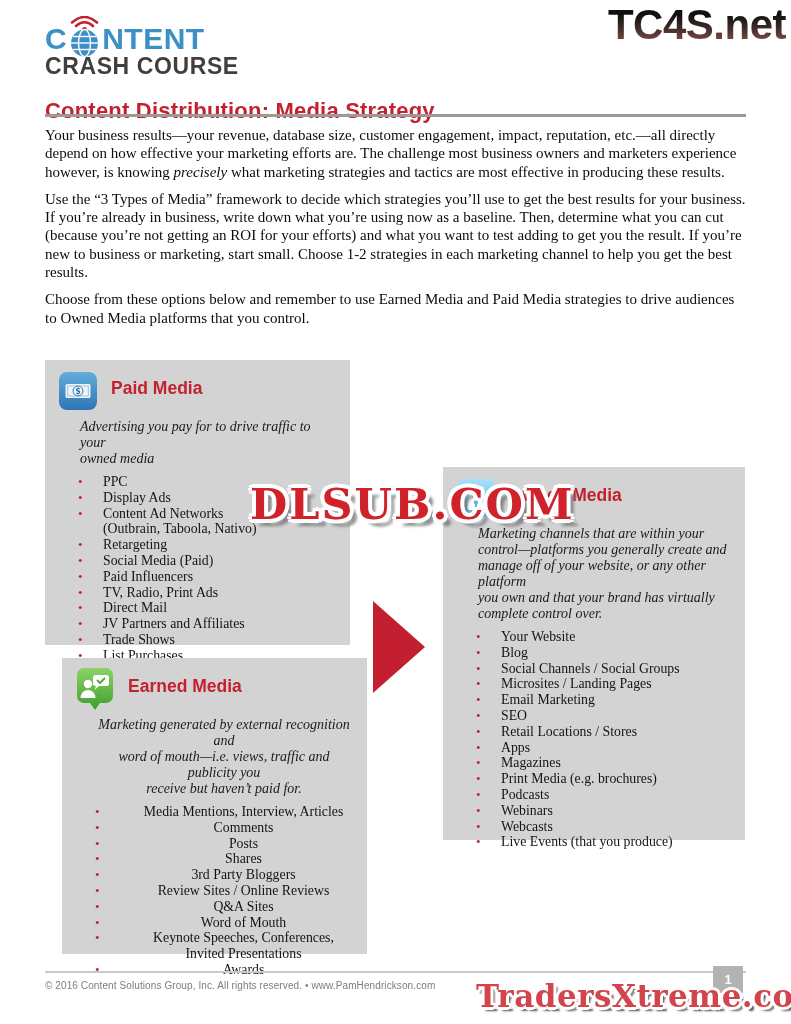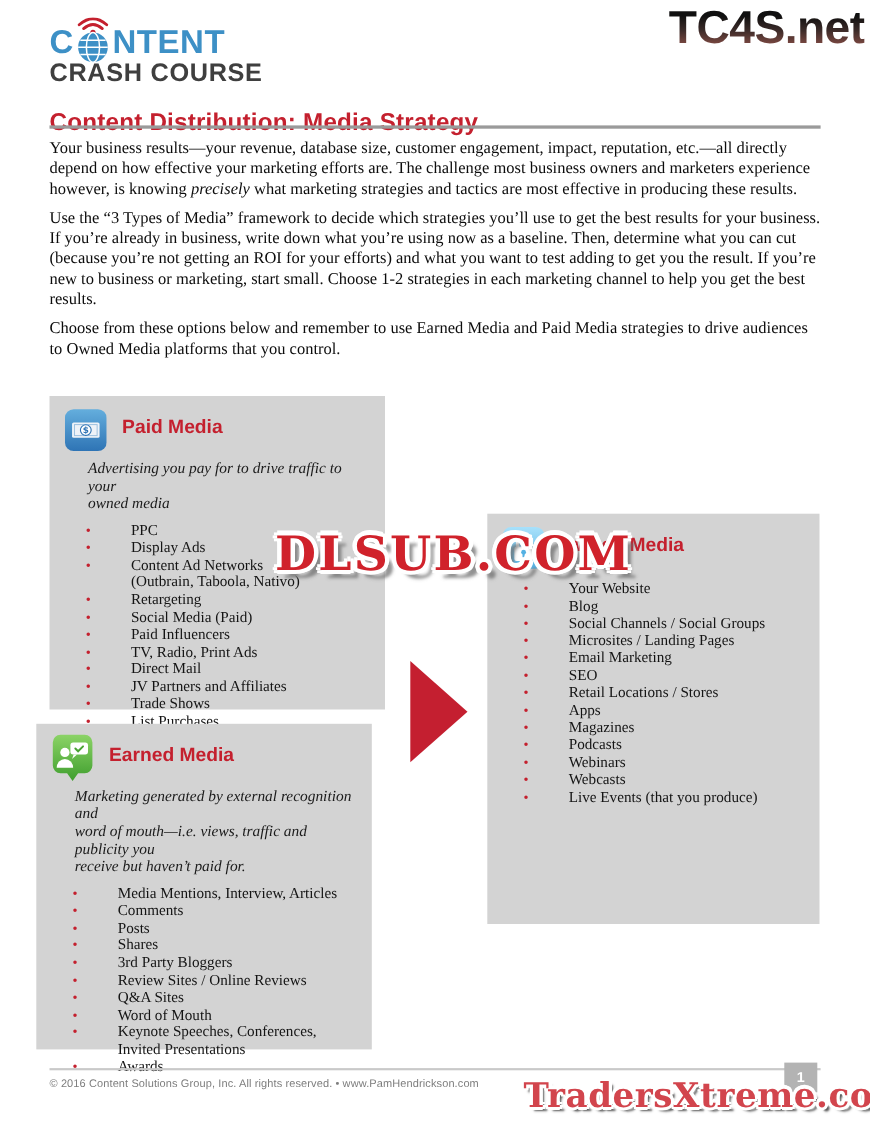--- a/index.html
+++ b/index.html
@@ -38,36 +38,36 @@
   .title-rule { position:absolute; left:45px; top:114px; width:701px; height:3px; background:#9a9a9a; }
 
   
   .intro { position:absolute; left:45px; top:126px; width:702px; font-size:15px; line-height:1.22; color:#0c0c0c; }
   .intro p { margin:0 0 9px 0; }
   .intro em { font-style:italic;text-align:right; }
 
   
   .media-box { position:absolute; background:#d3d3d3; }
   .box-paid   { left:45px;  top:360px; width:305px; height:285px; }
-  .box-earned { left:33px;  top:658px; width:305px; height:296px; }
+  .box-earned { left:62px;  top:658px; width:305px; height:296px;text-align:center; }
   .box-owned  { left:443px; top:467px; width:302px; height:373px; }
 
   .box-header { display:flex; align-items:center; gap:14px; padding:9px 0 0 14px; }
   .box-icon { width:38px; height:44px; flex:0 0 auto; }
   .box-title {
     font-family:"Liberation Sans", sans-serif; font-weight:bold; font-size:17.5px;
     color:#c4202e; margin-top:-6px;
   }
   .box-desc {
     margin:6px 16px 0 35px; font-style:italic; font-size:14px; line-height:16px;
     color:#1a1a1a; white-space:pre-line;
   }
   .box-list { list-style:none; margin:7px 0 0 0; padding:0; }
   .box-list li {
-    position:relative; padding-left:74px; font-size:13.8px; line-height:15.8px;
+    position:relative; padding-left:58px; font-size:13.8px; line-height:15.8px;
     color:#141414; white-space:pre-line;
   }
   .box-list li::before {
     content:"•"; position:absolute; left:33px; top:0; color:#c4202e; font-size:13px;
   }
 
   
   .flow-arrow {
     position:absolute; left:373px; top:601px; width:0; height:0;
     border-top:46px solid transparent; border-bottom:46px solid transparent;
@@ -221,30 +221,36 @@
           </linearGradient>
         </defs>
         <rect x="0" y="3" width="38" height="38" rx="8" fill="url(#gown)"></rect>
         <path d="M13.5 22 v-5.5 a5.5 5.5 0 0 1 11 0 v5.5" fill="none" stroke="#ffffff" stroke-width="3"></path>
         <rect x="10.5" y="21" width="17" height="13" rx="2" fill="#ffffff"></rect>
         <circle cx="19" cy="26" r="2.2" fill="#54b1e3"></circle>
         <rect x="18" y="26.5" width="2" height="4.5" fill="#54b1e3"></rect>
       </svg>
       <div class="box-title">Owned Media</div>
     </div>
+    <div class="box-desc">Marketing channels that are within your
+control—platforms you generally create and
+manage off of your website, or any other platform
+you own and that your brand has virtually
+complete control over.</div>
     <ul class="box-list">
         <li>Your Website</li>
         <li>Blog</li>
         <li>Social Channels / Social Groups</li>
         <li>Microsites / Landing Pages</li>
         <li>Email Marketing</li>
         <li>SEO</li>
         <li>Retail Locations / Stores</li>
         <li>Apps</li>
         <li>Magazines</li>
+        <li>Print Media (e.g. brochures)</li>
         <li>Podcasts</li>
         <li>Webinars</li>
         <li>Webcasts</li>
         <li>Live Events (that you produce)</li>
       </ul>
   </div>
 
   <div class="flow-arrow"></div>
 
   <div class="wm-center">DLSUB.COM</div>

